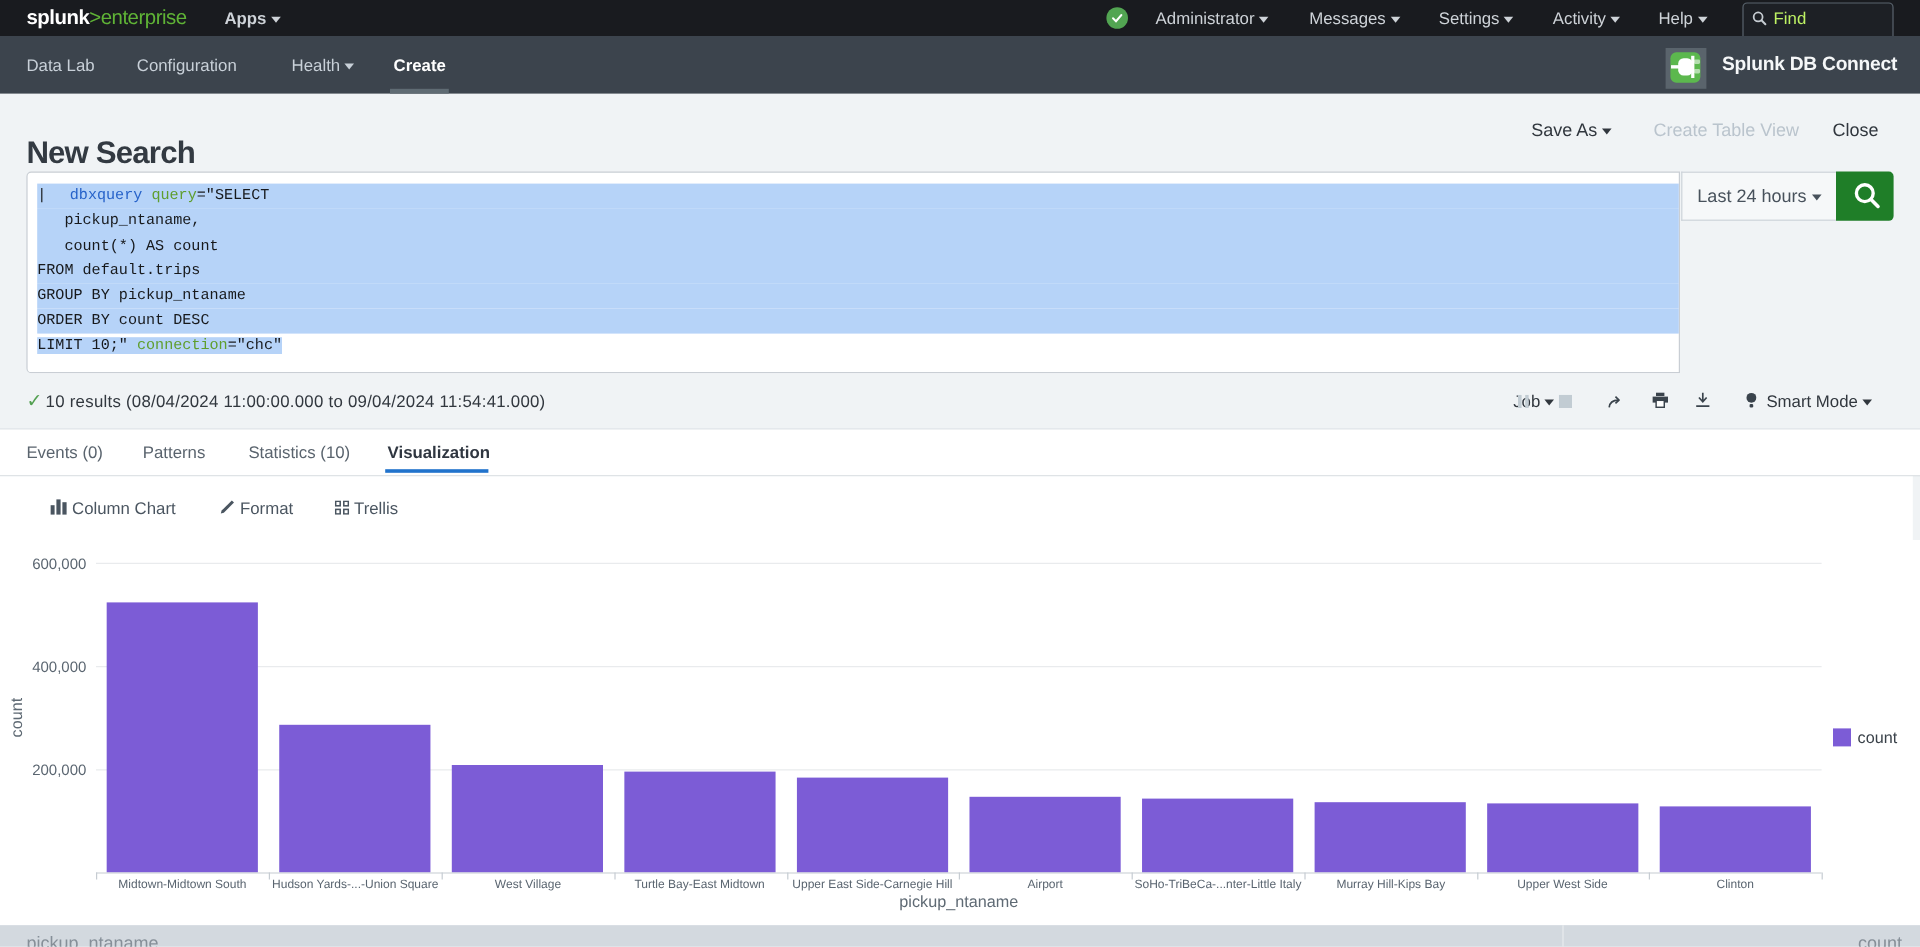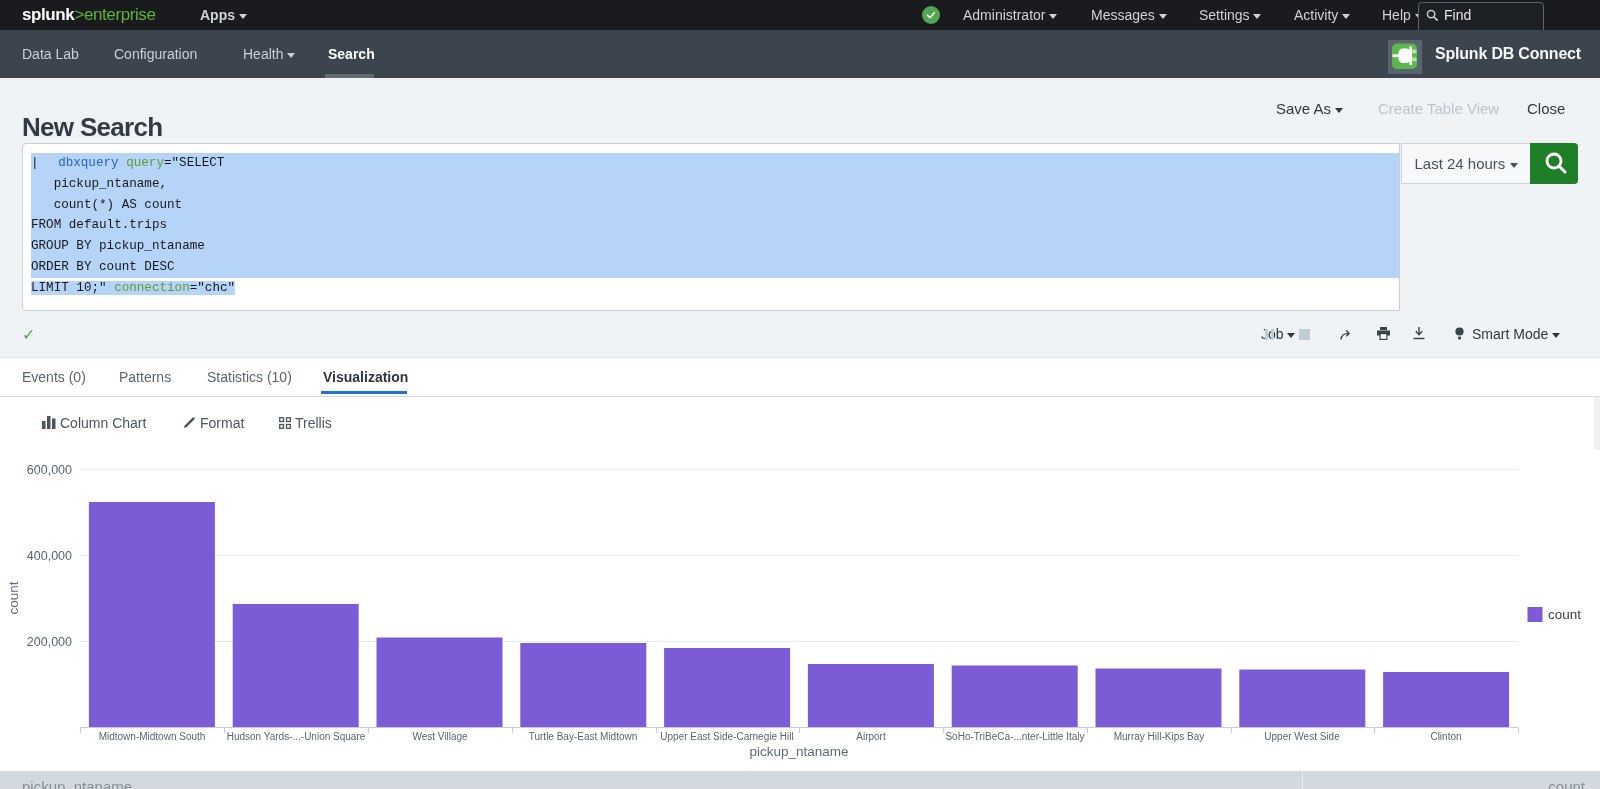--- a/index.html
+++ b/index.html
@@ -8,21 +8,21 @@
 .tri { display:inline-block; width:0; height:0; border-left:4.5px solid transparent; border-right:4.5px solid transparent; border-top:5px solid currentColor; vertical-align:1px; }
 
 
 #topbar { position:absolute; left:0; top:0; width:1600px; height:30px; background:#191b1f; color:#ced3d8; }
 #logo { position:absolute; left:22px; top:5px; font-size:17px; letter-spacing:-0.4px; }
 #logo .w { color:#fff; font-weight:bold; }
 #logo .g { color:#5fb336; }
 .topitem { position:absolute; top:0; height:30px; line-height:30px; font-size:14px; color:#ced3d8; }
 #avatar { position:absolute; left:922px; top:6px; width:18px; height:18px; border-radius:50%; background:#52a552; }
 #avatar svg { position:absolute; left:3px; top:3px; }
-#findbox { position:absolute; left:1418px; top:2px; width:126px; height:44px; border:1px solid #5a646e; border-radius:4px; background:#1d2025; color:#e5e5e5; font-size:14px; line-height:24px; }
+#findbox { position:absolute; left:1452px; top:2px; width:126px; height:44px; border:1px solid #5a646e; border-radius:4px; background:#1d2025; color:#bef264; font-size:14px; line-height:24px; }
 
 
 #appbar { position:absolute; left:0; top:30px; width:1600px; height:48px; background:#3c444d; }
 .navitem { position:absolute; top:0; height:48px; line-height:48px; font-size:14px; color:#c8d0d8;text-align:right; }
 #nav-search-line { position:absolute; left:325px; top:44px; width:49px; height:4px; background:#5f6b73; }
 #appicon { position:absolute; left:1388px; top:10px; width:34px; height:34px; background:#5a646c; }
 #apptitle { position:absolute; left:1435px; top:0; height:33px; line-height:48px; font-size:16px; font-weight:bold; color:#f5f7f8; letter-spacing:-0.2px; }
 
 
 #h1 { position:absolute; left:22px; top:112px; font-size:26px; letter-spacing:-0.7px; font-weight:bold; color:#333a42; }
@@ -59,42 +59,42 @@
 
 
 #tblhead { position:absolute; left:0; top:771px; width:1600px; height:18px; background:#d3d9df; color:#868f98; font-size:15px; }
 #tblhead .cell2 { position:absolute; left:1302px; top:0; width:298px; height:18px; border-left:1px solid #e8ecef; }
 </style>
 </head>
 <body>
 
 <div id="topbar">
   <div id="logo"><span class="w">splunk</span><span class="g">&gt;enterprise</span></div>
-  <div class="topitem" style="left:200px; font-weight:bold;">Apps <span class="tri" style="color:#ced3d8;"></span></div>
+  <div class="topitem" style="left:187px; font-weight:bold;">Apps <span class="tri" style="color:#ced3d8;"></span></div>
   <div id="avatar">
       <svg width="12" height="12" viewBox="0 0 12 12">
         <path d="M2.5 6.2 L5 8.7 L9.5 3.5" stroke="#fff" stroke-width="1.6" fill="none" stroke-linecap="round"></path>
       </svg>
     </div>
   <div class="topitem" style="left:963px;">Administrator <span class="tri"></span></div>
   <div class="topitem" style="left:1091px;">Messages <span class="tri"></span></div>
   <div class="topitem" style="left:1199px;">Settings <span class="tri"></span></div>
   <div class="topitem" style="left:1294px;">Activity <span class="tri"></span></div>
   <div class="topitem" style="left:1382px;">Help <span class="tri"></span></div>
   <div id="findbox"><svg width="13" height="13" viewBox="0 0 14 14" style="vertical-align:-2px; margin:0 5px 0 7px;">
         <circle cx="5.5" cy="5.5" r="4" stroke="#c6ccd2" stroke-width="1.6" fill="none"></circle>
         <path d="M8.5 8.5 L12 12" stroke="#c6ccd2" stroke-width="1.8" stroke-linecap="round"></path>
       </svg>Find</div>
 </div>
 
 <div id="appbar">
   <div class="navitem" style="left:22px;">Data Lab</div>
   <div class="navitem" style="left:114px;">Configuration</div>
   <div class="navitem" style="left:243px;">Health <span class="tri"></span></div>
-  <div class="navitem" style="left:328px; color:#fff; font-weight:bold;">Search</div>
+  <div class="navitem" style="left:328px; color:#fff; font-weight:bold;">Create</div>
   <div id="nav-search-line"></div>
   <div id="appicon">
     <svg width="34" height="33" viewBox="0 0 34 33">
       <rect x="4" y="3.5" width="25" height="25.5" rx="5" fill="#5cb84e"></rect>
       <rect x="4.5" y="14.3" width="9" height="2.8" fill="#fff"></rect>
       <rect x="10.5" y="8.5" width="12" height="14.5" rx="4.5" fill="#fff"></rect>
       <rect x="21.3" y="6.5" width="2.7" height="18.5" fill="#fff"></rect>
       <rect x="23.5" y="9.6" width="5.2" height="3.7" rx="1.2" fill="#fff" opacity="0.55"></rect>
       <rect x="23.5" y="17.6" width="5.2" height="3.7" rx="1.2" fill="#fff" opacity="0.55"></rect>
     </svg>
@@ -111,20 +111,21 @@
   <div id="code"><span class="sel">| <span class="b">dbxquery</span> <span class="gr">query</span>="SELECT</span><span class="sel">   pickup_ntaname,</span><span class="sel">   count(*) AS count</span><span class="sel">FROM default.trips</span><span class="sel">GROUP BY pickup_ntaname</span><span class="sel">ORDER BY count DESC</span><span class="sel7">LIMIT 10;" <span class="gr">connection</span>="chc"</span></div>
 </div>
 <div id="timebtn">Last 24 hours <span class="tri" style="color:#48525c;"></span></div>
 <div id="gobtn"><svg width="24" height="24" viewBox="0 0 24 24" style="margin:8px 0 0 14px;">
       <circle cx="10" cy="10" r="7" stroke="#fff" stroke-width="2.8" fill="none"></circle>
       <path d="M15.2 15.2 L21 21" stroke="#fff" stroke-width="3" stroke-linecap="round"></path>
     </svg></div>
 
 <div id="resultsbar">
   <div class="rb" style="left:22px; color:#53a051; font-size:16px;">✓</div>
+  <div class="rb" style="left:38px; letter-spacing:0.22px;">10 results (08/04/2024 11:00:00.000 to 09/04/2024 11:54:41.000)</div>
   <div class="rb" style="left:1261px;">Job <span class="tri" style="color:#31373e;"></span></div>
   <div class="rb icon-dis" style="left:1265px;"><svg width="9" height="11" viewBox="0 0 9 11" style="vertical-align:-1px;">
         <rect x="0" y="0" width="3" height="11" fill="#c2ccd3"></rect>
         <rect x="6" y="0" width="3" height="11" fill="#c2ccd3"></rect>
       </svg></div>
   <div class="rb icon-dis" style="left:1299px;"><svg width="11" height="11" viewBox="0 0 11 11" style="vertical-align:-1px;">
         <rect x="0" y="0" width="11" height="11" fill="#c2ccd3"></rect>
       </svg></div>
   <div class="rb icon-dark" style="left:1340px;"><svg width="13" height="10" viewBox="0 0 13 10" style="vertical-align:-1px;">
         <path d="M1 9.5 C1.4 5.2 4.4 3.4 8.6 3.4" fill="none" stroke="#3a434c" stroke-width="1.4"></path>

